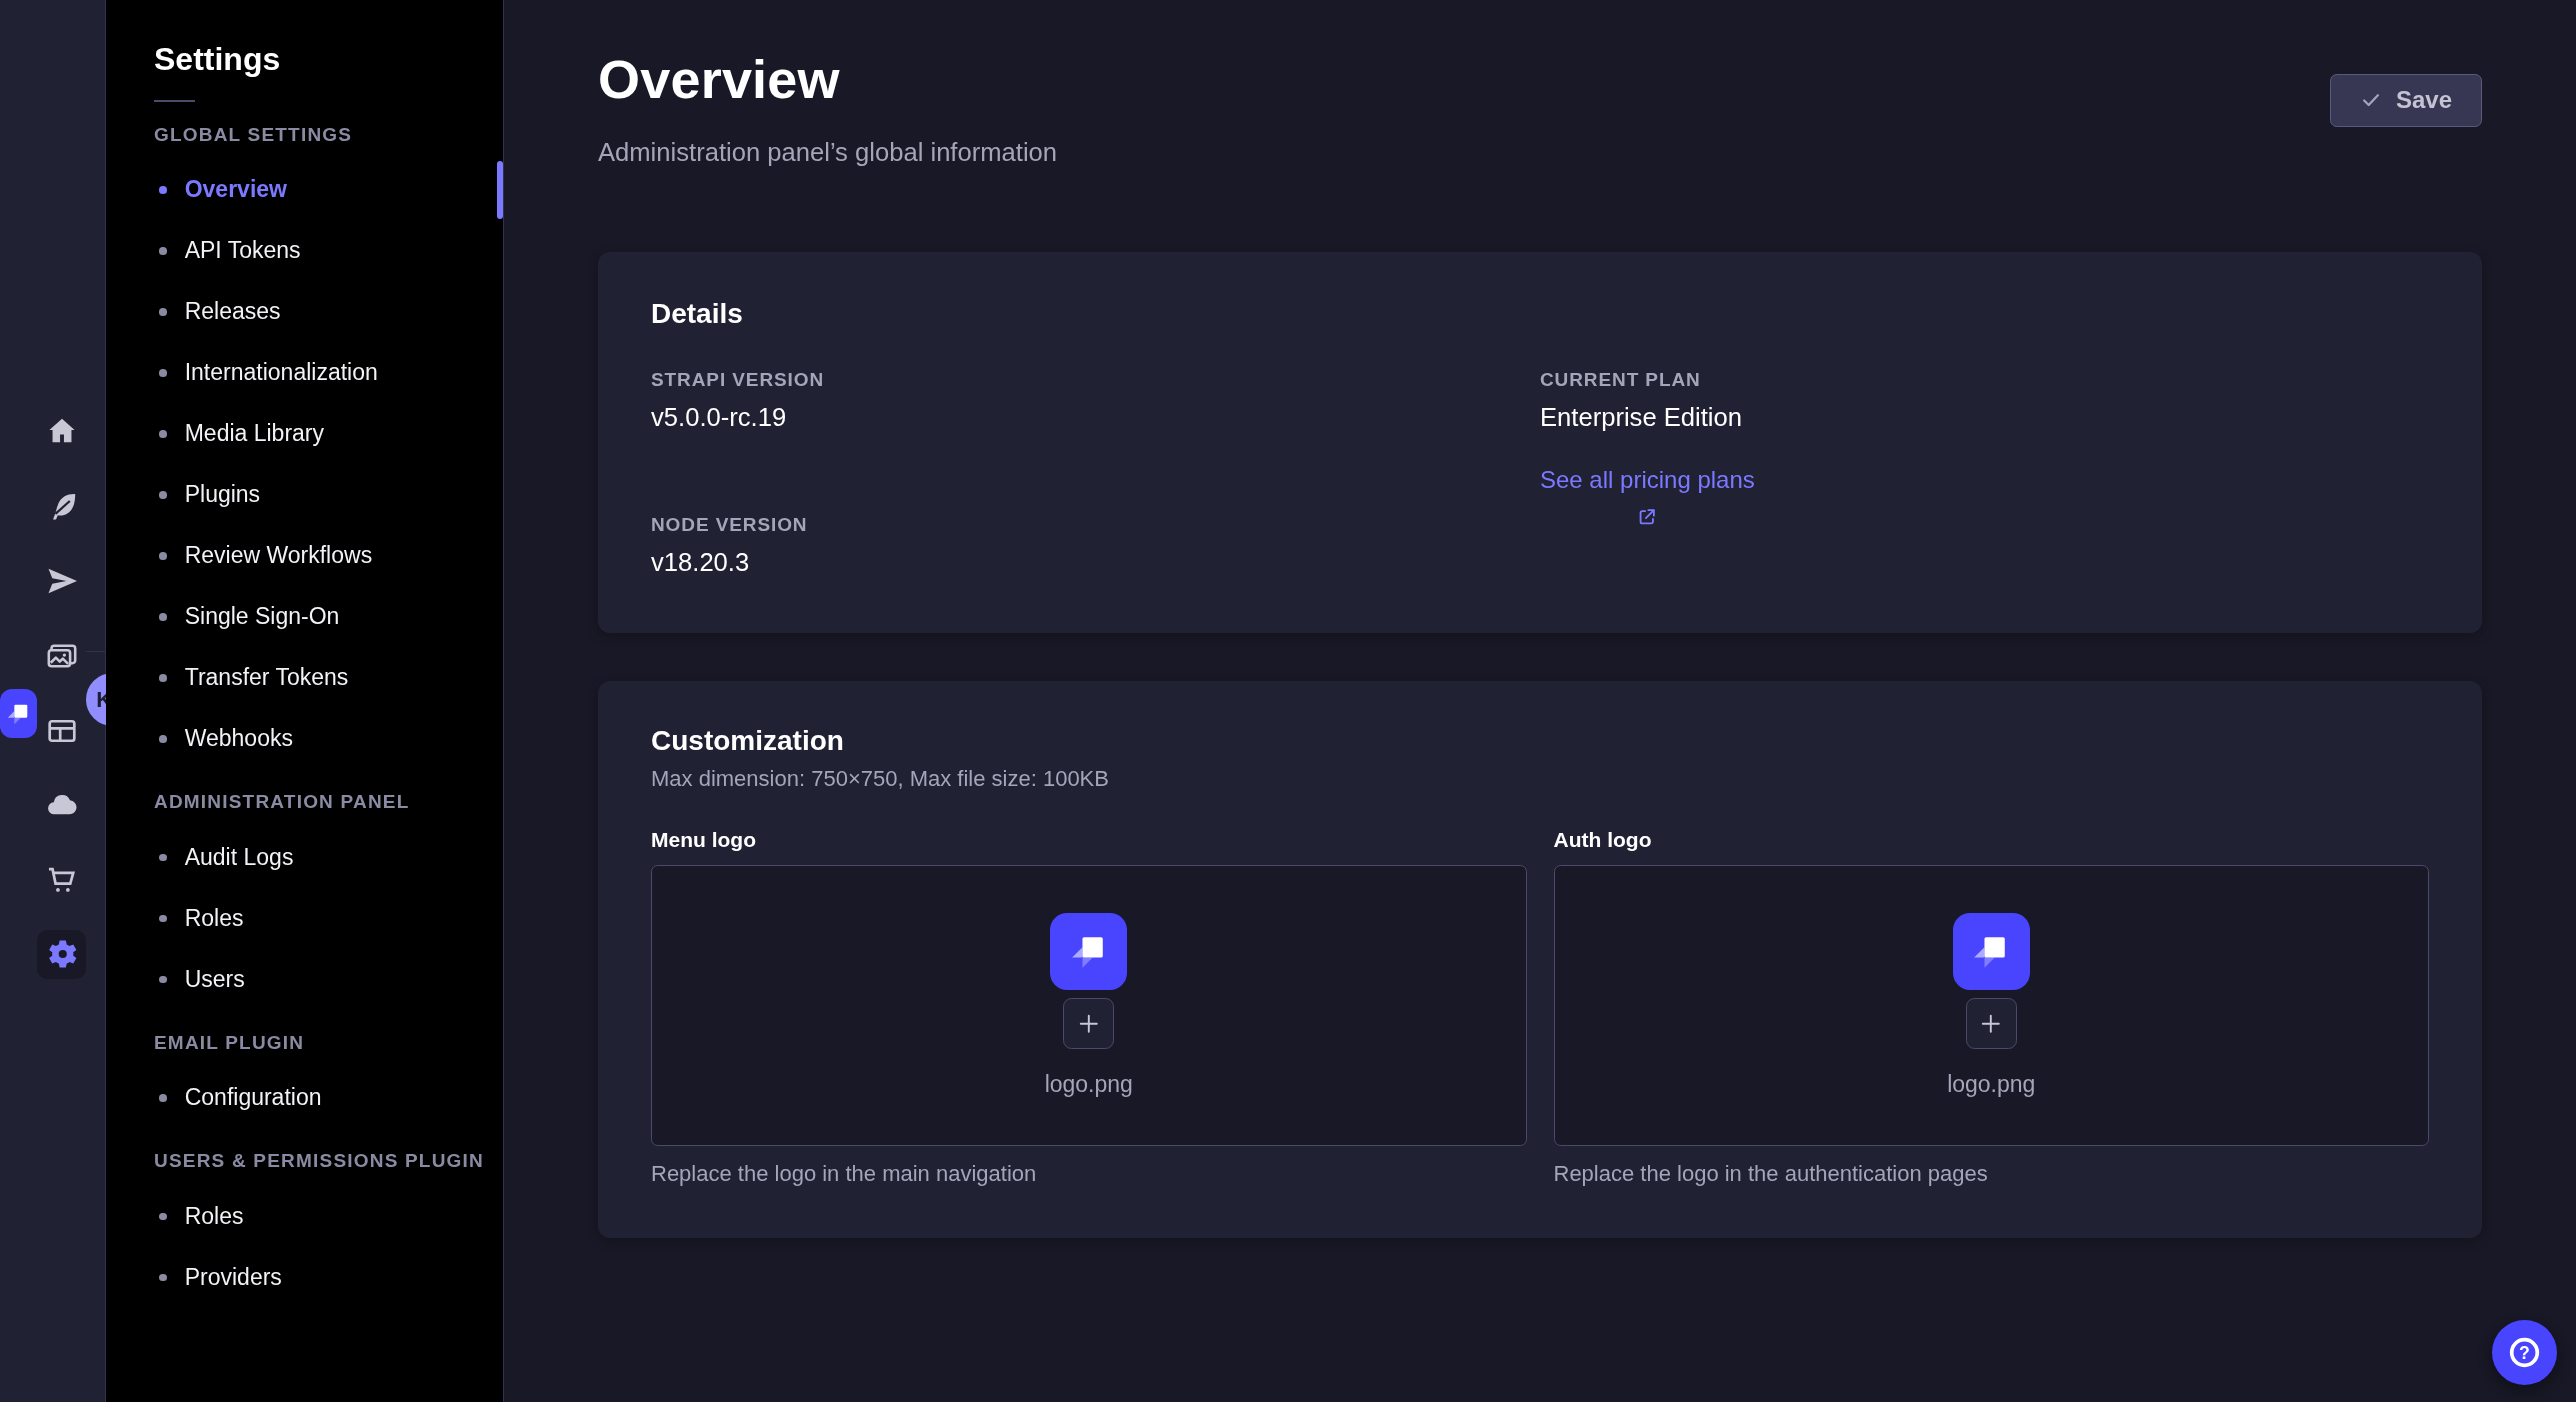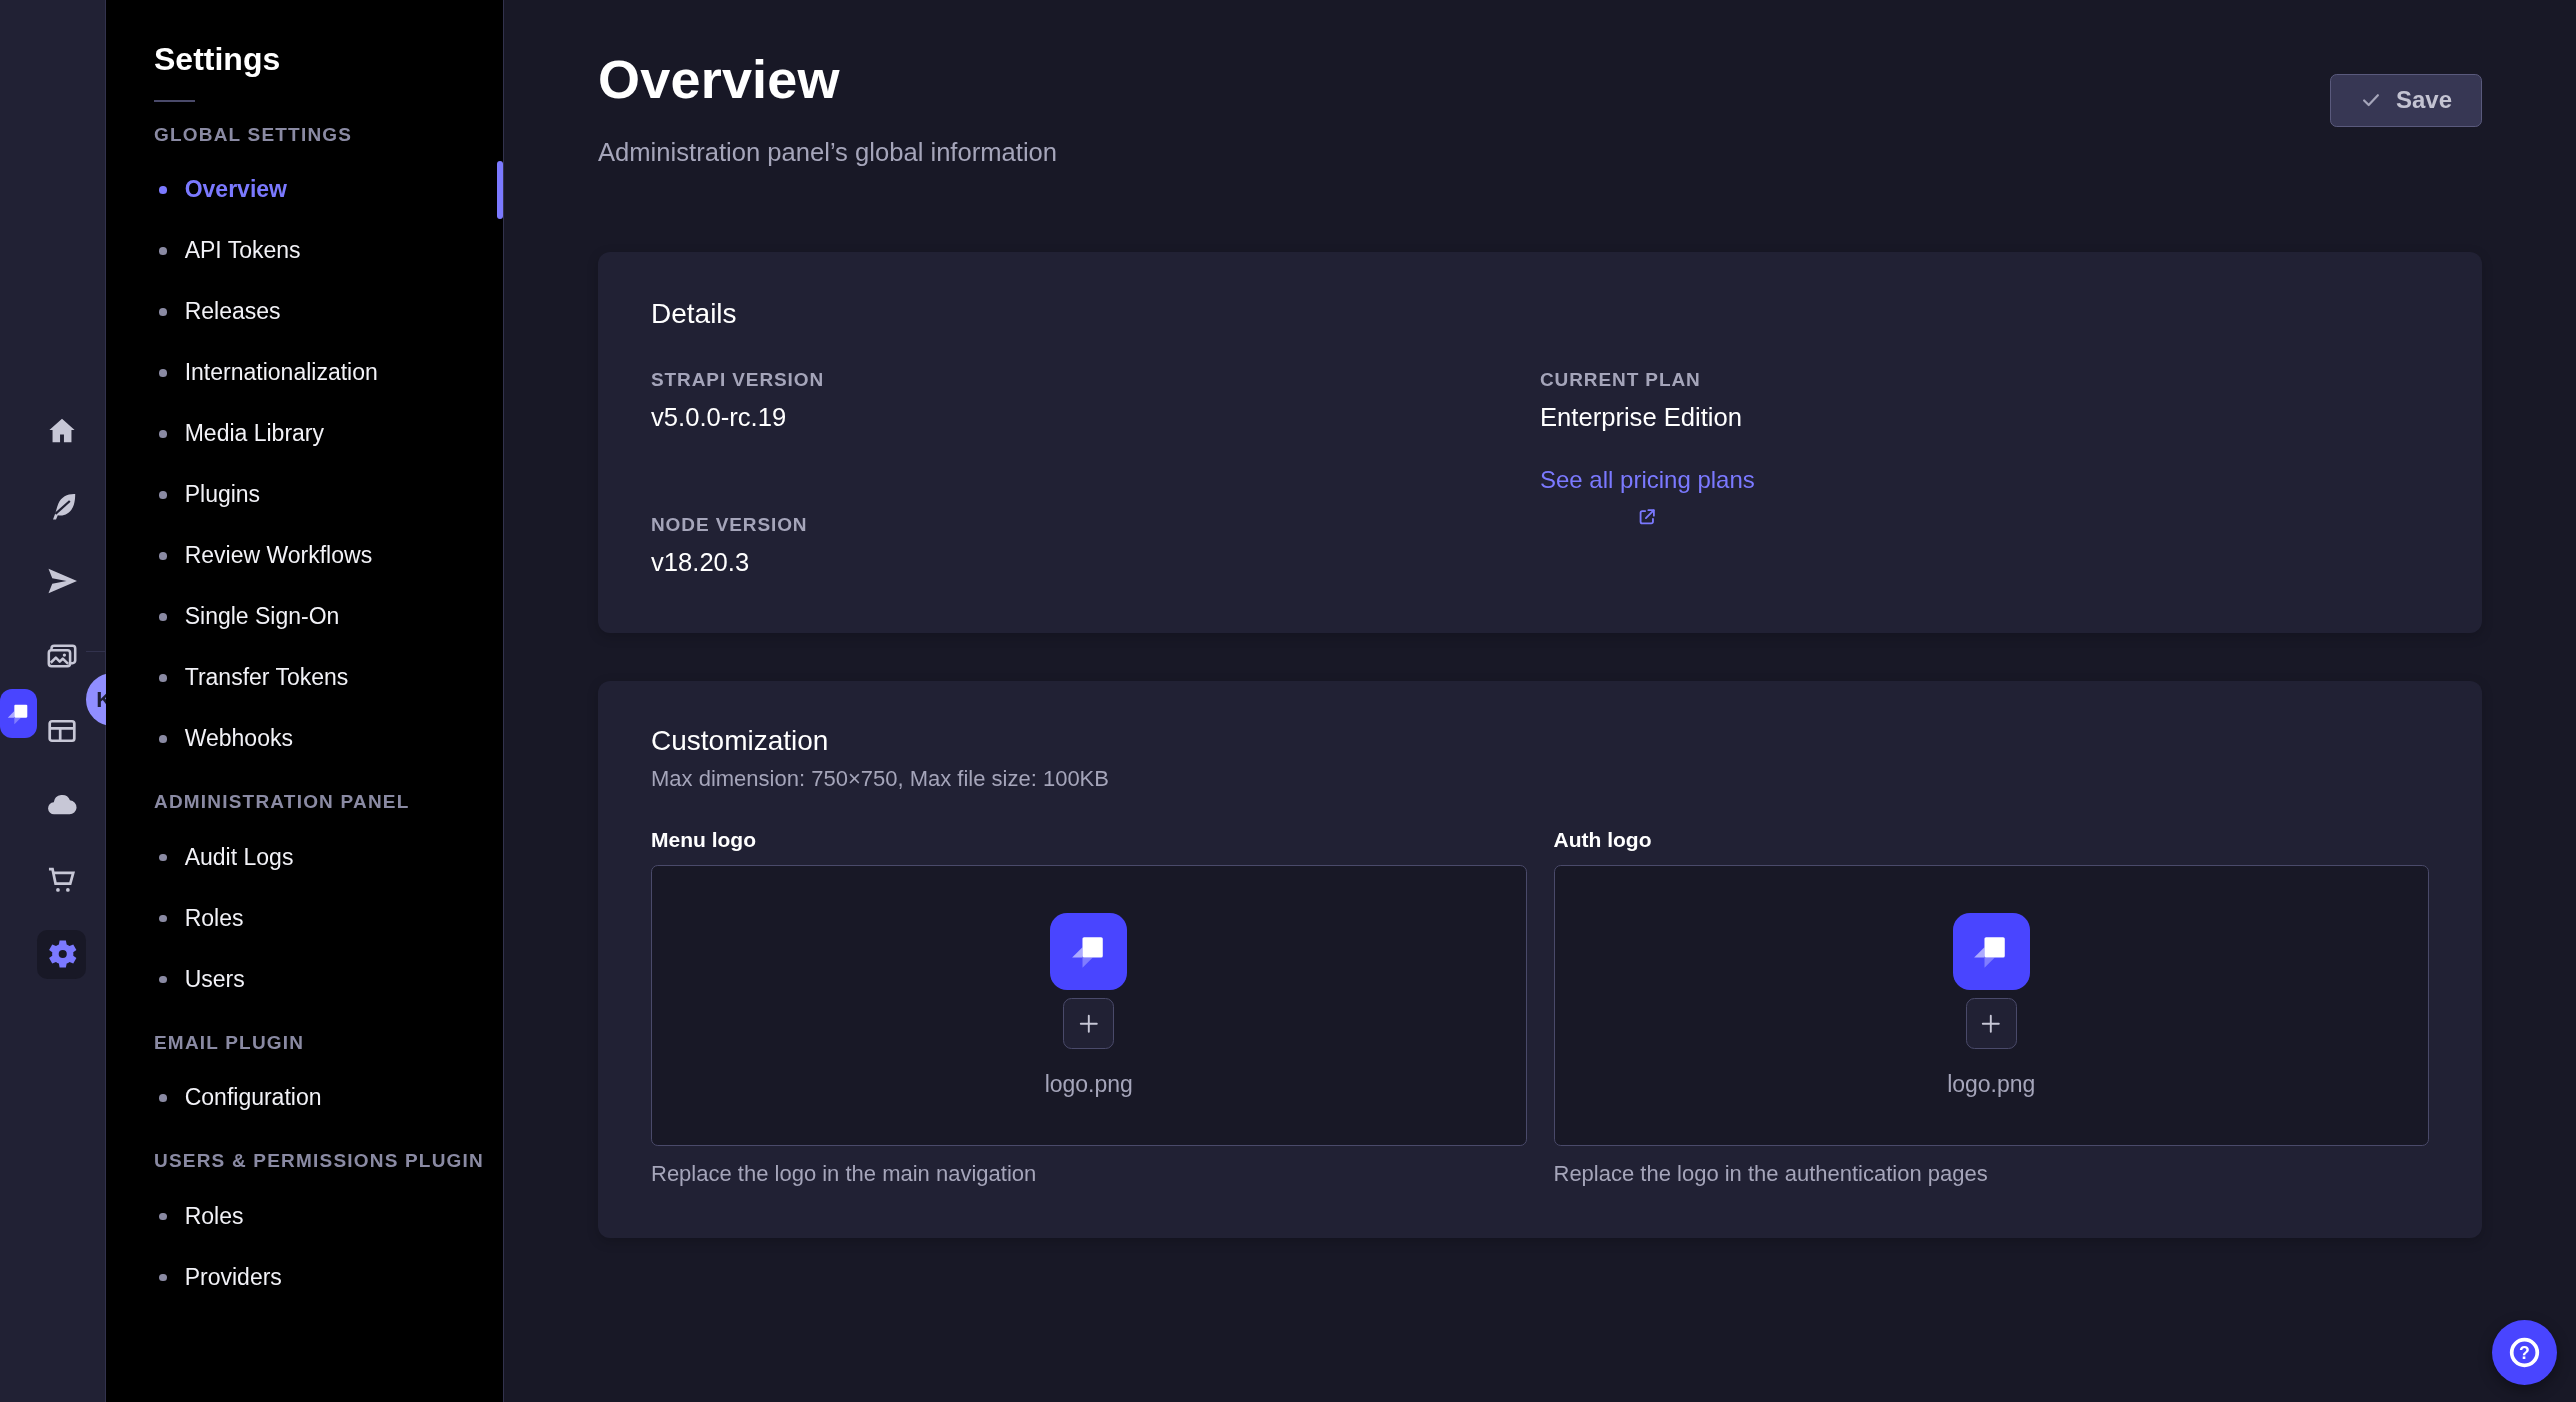--- a/index.html
+++ b/index.html
@@ -35,21 +35,21 @@
   .main { flex:1; padding:48px 94px 0; position:relative; }
   .main-header { display:flex; justify-content:space-between; }
   .page-title { font-size:54px; font-weight:700; letter-spacing:0.2px; }
   .page-subtitle { font-size:25.6px; color:#a5a5ba; margin-top:28px; }
   .save-btn { margin-top:25.6px; height:53px; padding:0 29px; display:flex; align-items:center; gap:13.6px;
               background:#373754; border:0.9px solid #5a5a7d; border-radius:6.8px; color:#c3c3d2; font-size:24px; font-weight:600;
               font-family:"Liberation Sans",sans-serif; cursor:pointer; }
   .save-btn svg { width:22px; height:22px; }
 
   .card { background:#212134; border-radius:12px; box-shadow:0 3.4px 12px rgba(0,0,0,.18); }
-  .card h2 { font-size:28px; font-weight:400; }
+  .card h2 { font-size:28px; font-weight:700; }
 
   .details-card { margin-top:85px; padding:46px 53px 56px; }
   .details-grid { display:grid; grid-template-columns:1fr 1fr; margin-top:39px; }
   .field-label { font-size:19px; font-weight:700; letter-spacing:0.9px; color:#a5a5ba; }
   .field-value { font-size:25.6px; color:#ffffff; margin-top:12px; }
   .field + .field { margin-top:82px; }
   .pricing-link { display:inline-flex; align-items:center; gap:12px; margin-top:34px; color:#7b79ff; font-size:24px; text-decoration:none; cursor:pointer;flex-direction:column; }
   .pricing-link svg { width:22px; height:22px; }
 
   .custom-card { margin-top:48px; padding:44px 53px 51px; }

